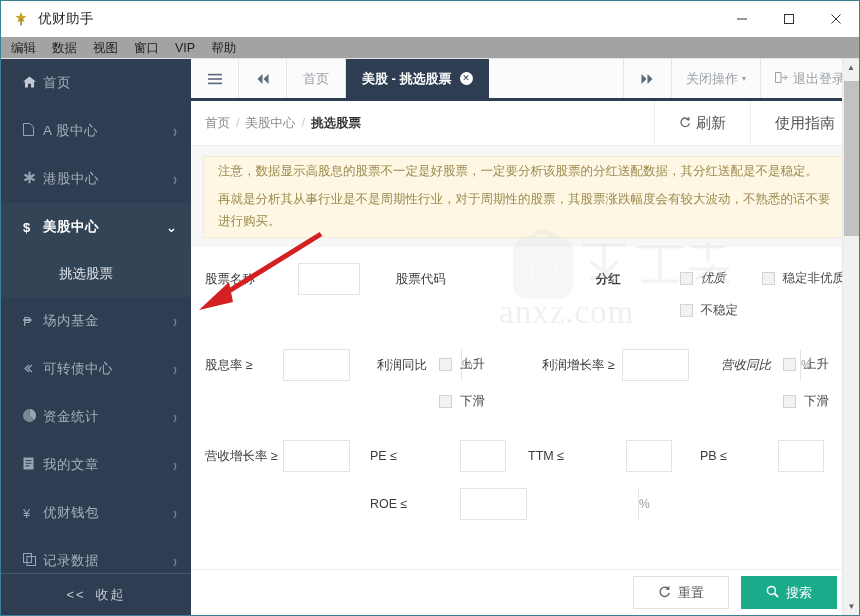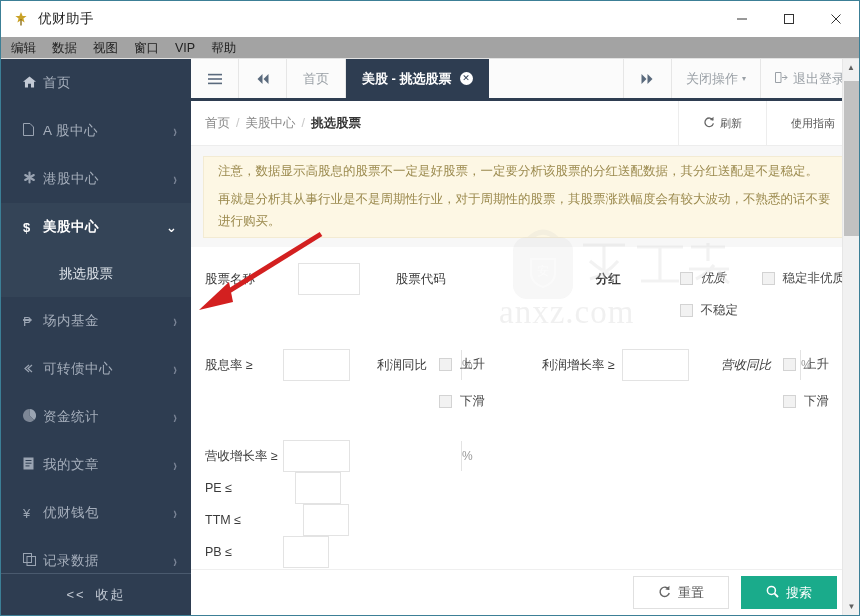--- a/index.html
+++ b/index.html
@@ -144,21 +144,21 @@
     display: flex; align-items: stretch;
   }
   .crumbs {
     flex: 1 1 auto; display: flex; align-items: center;
     padding-left: 14px; font-size: 12.5px; color: #8a8a8a;
   }
   .crumbs .sep { margin: 0 6px; color: #c8c8c8; }
   .crumbs .cur { color: #333; font-weight: bold; }
   .crumb-act {
     display: flex; align-items: center; justify-content: center;
-    padding: 0 24px; font-size: 11px; color: #555;
+    padding: 0 24px; font-size: 15px; color: #555;
     border-left: 1px solid #ededed; white-space: nowrap;
   }
   .crumb-act .ic { margin-right: 5px; font-size: 12px; }
 
   
   .notice-wrap { padding: 10px 12px 0 12px; }
   .notice {
     background: #fdf7e4; border: 1px solid #f3ebd3;
     padding: 4px 14px; font-size: 12.5px; color: #9b8a4e;
     line-height: 1.75;
@@ -575,21 +575,21 @@
               <span class="cblbl">上升</span>
             </div>
             <div class="cbrow" style="margin-top:5px;">
               <span class="cb"></span>
               <span class="cblbl">下滑</span>
             </div>
           </div>
         </div>
       </div>
 
-      <div class="frow" style="margin-top:22px;flex-direction:column;">
+      <div class="frow" style="margin-top:22px;">
         <div class="fcell" style="width:165px;">
           <div class="flabel wrap" style="width:78px;padding-top:3px;">营收增长率 ≥</div>
           <div class="inp" style="width:67px;">
             <input class="fld" type="text" value="" style="">
             <span class="suffix">%</span>
           </div>
         </div>
         <div class="fcell" style="width:158px;">
           <div class="flabel" style="width:90px;">PE ≤</div>
           <div class="inp" style="width:46px;">

